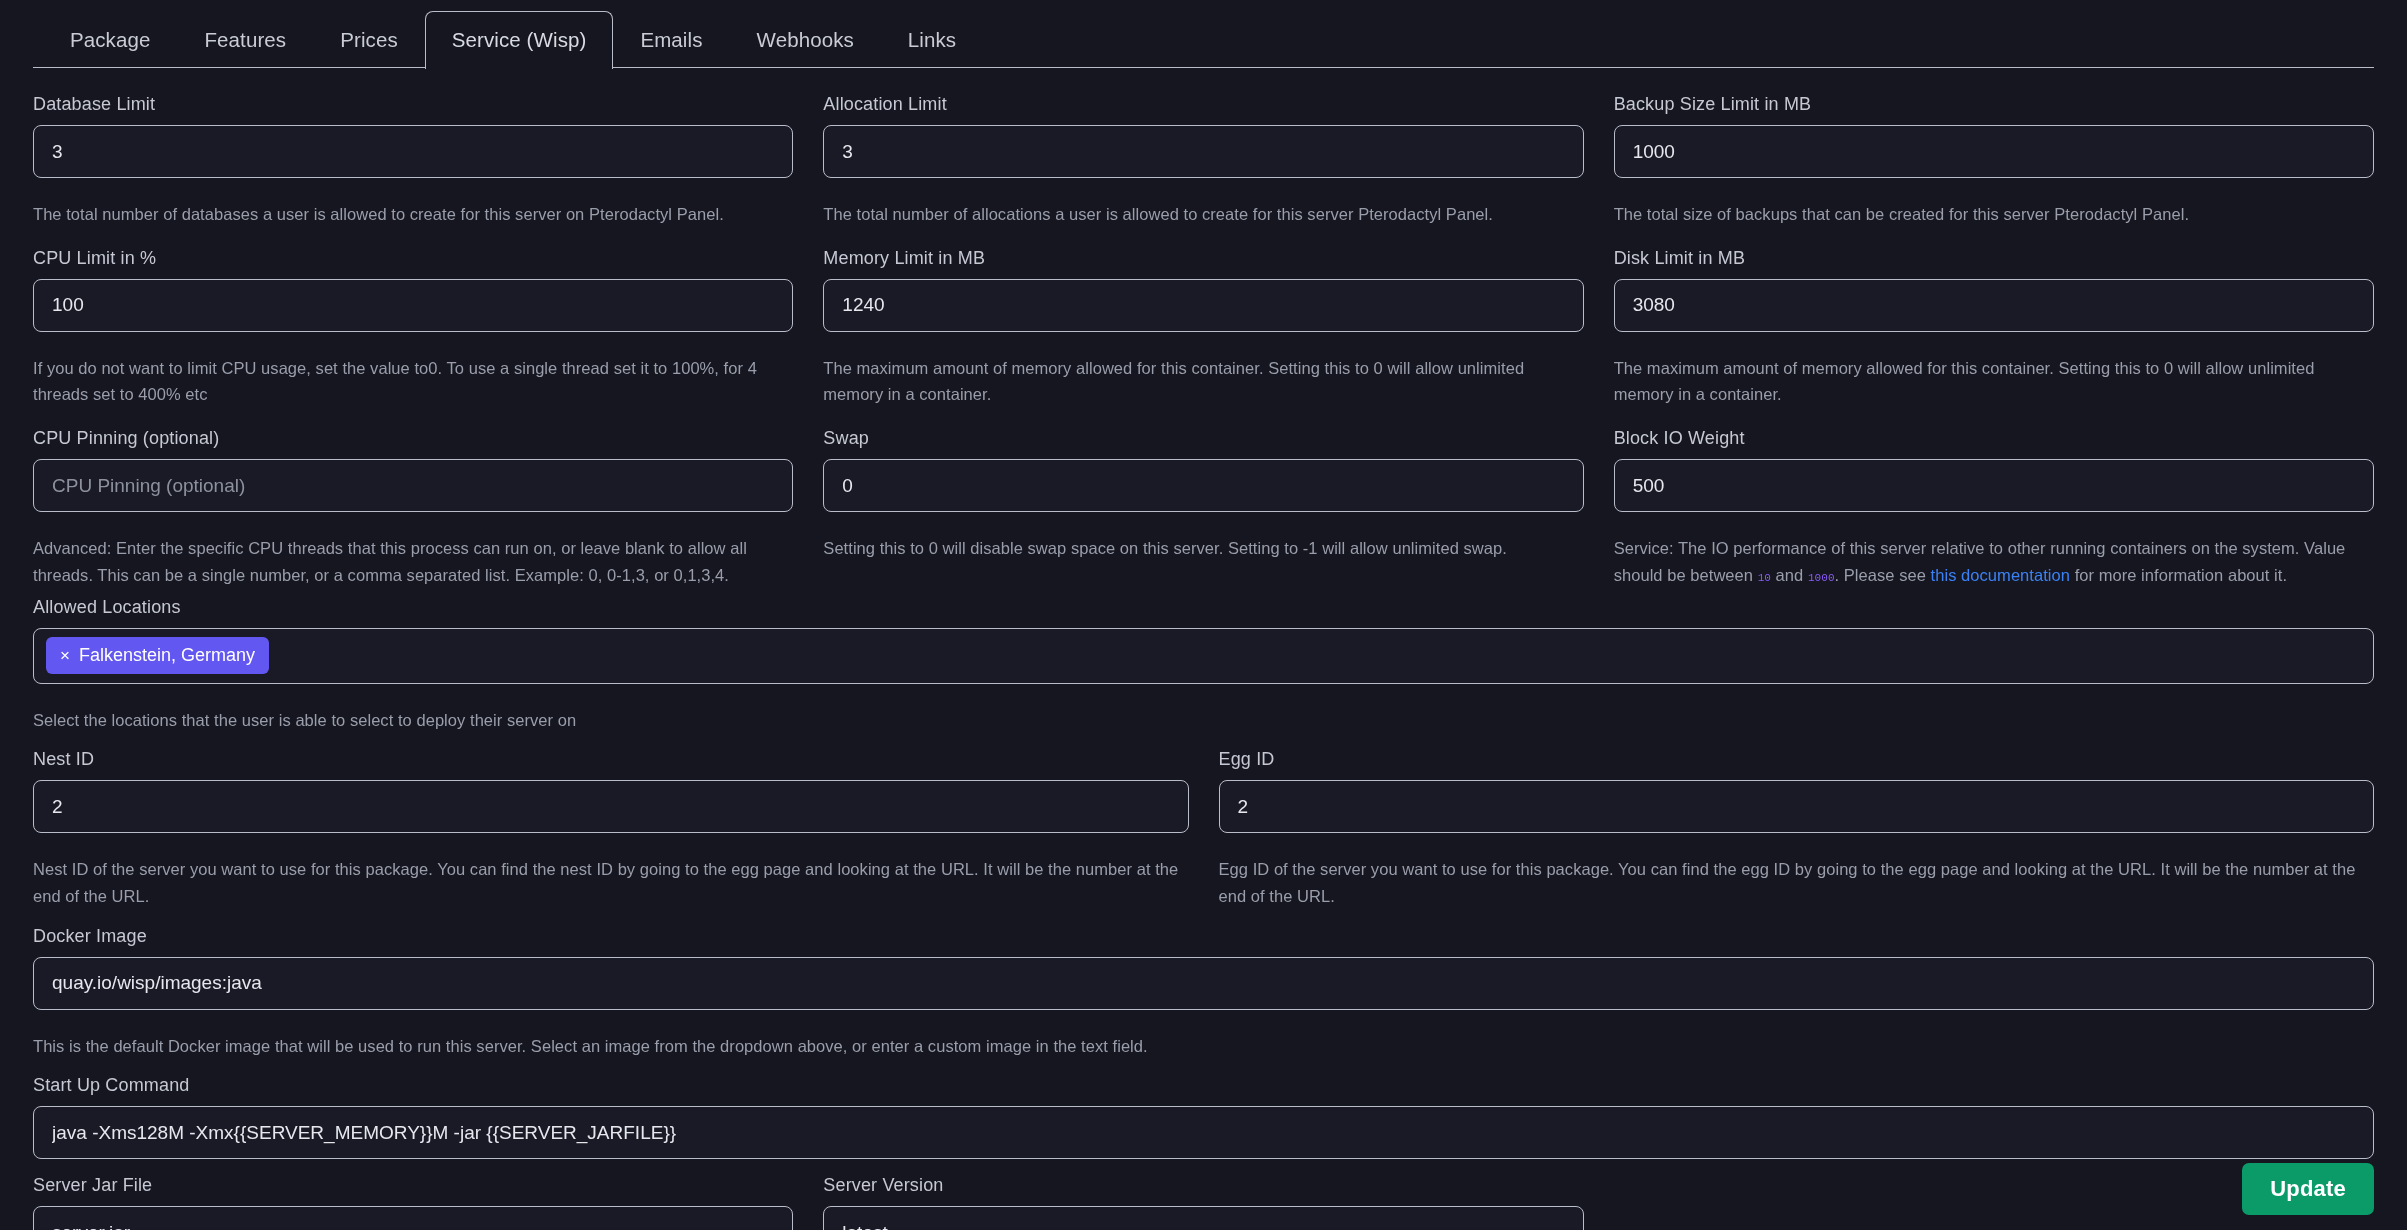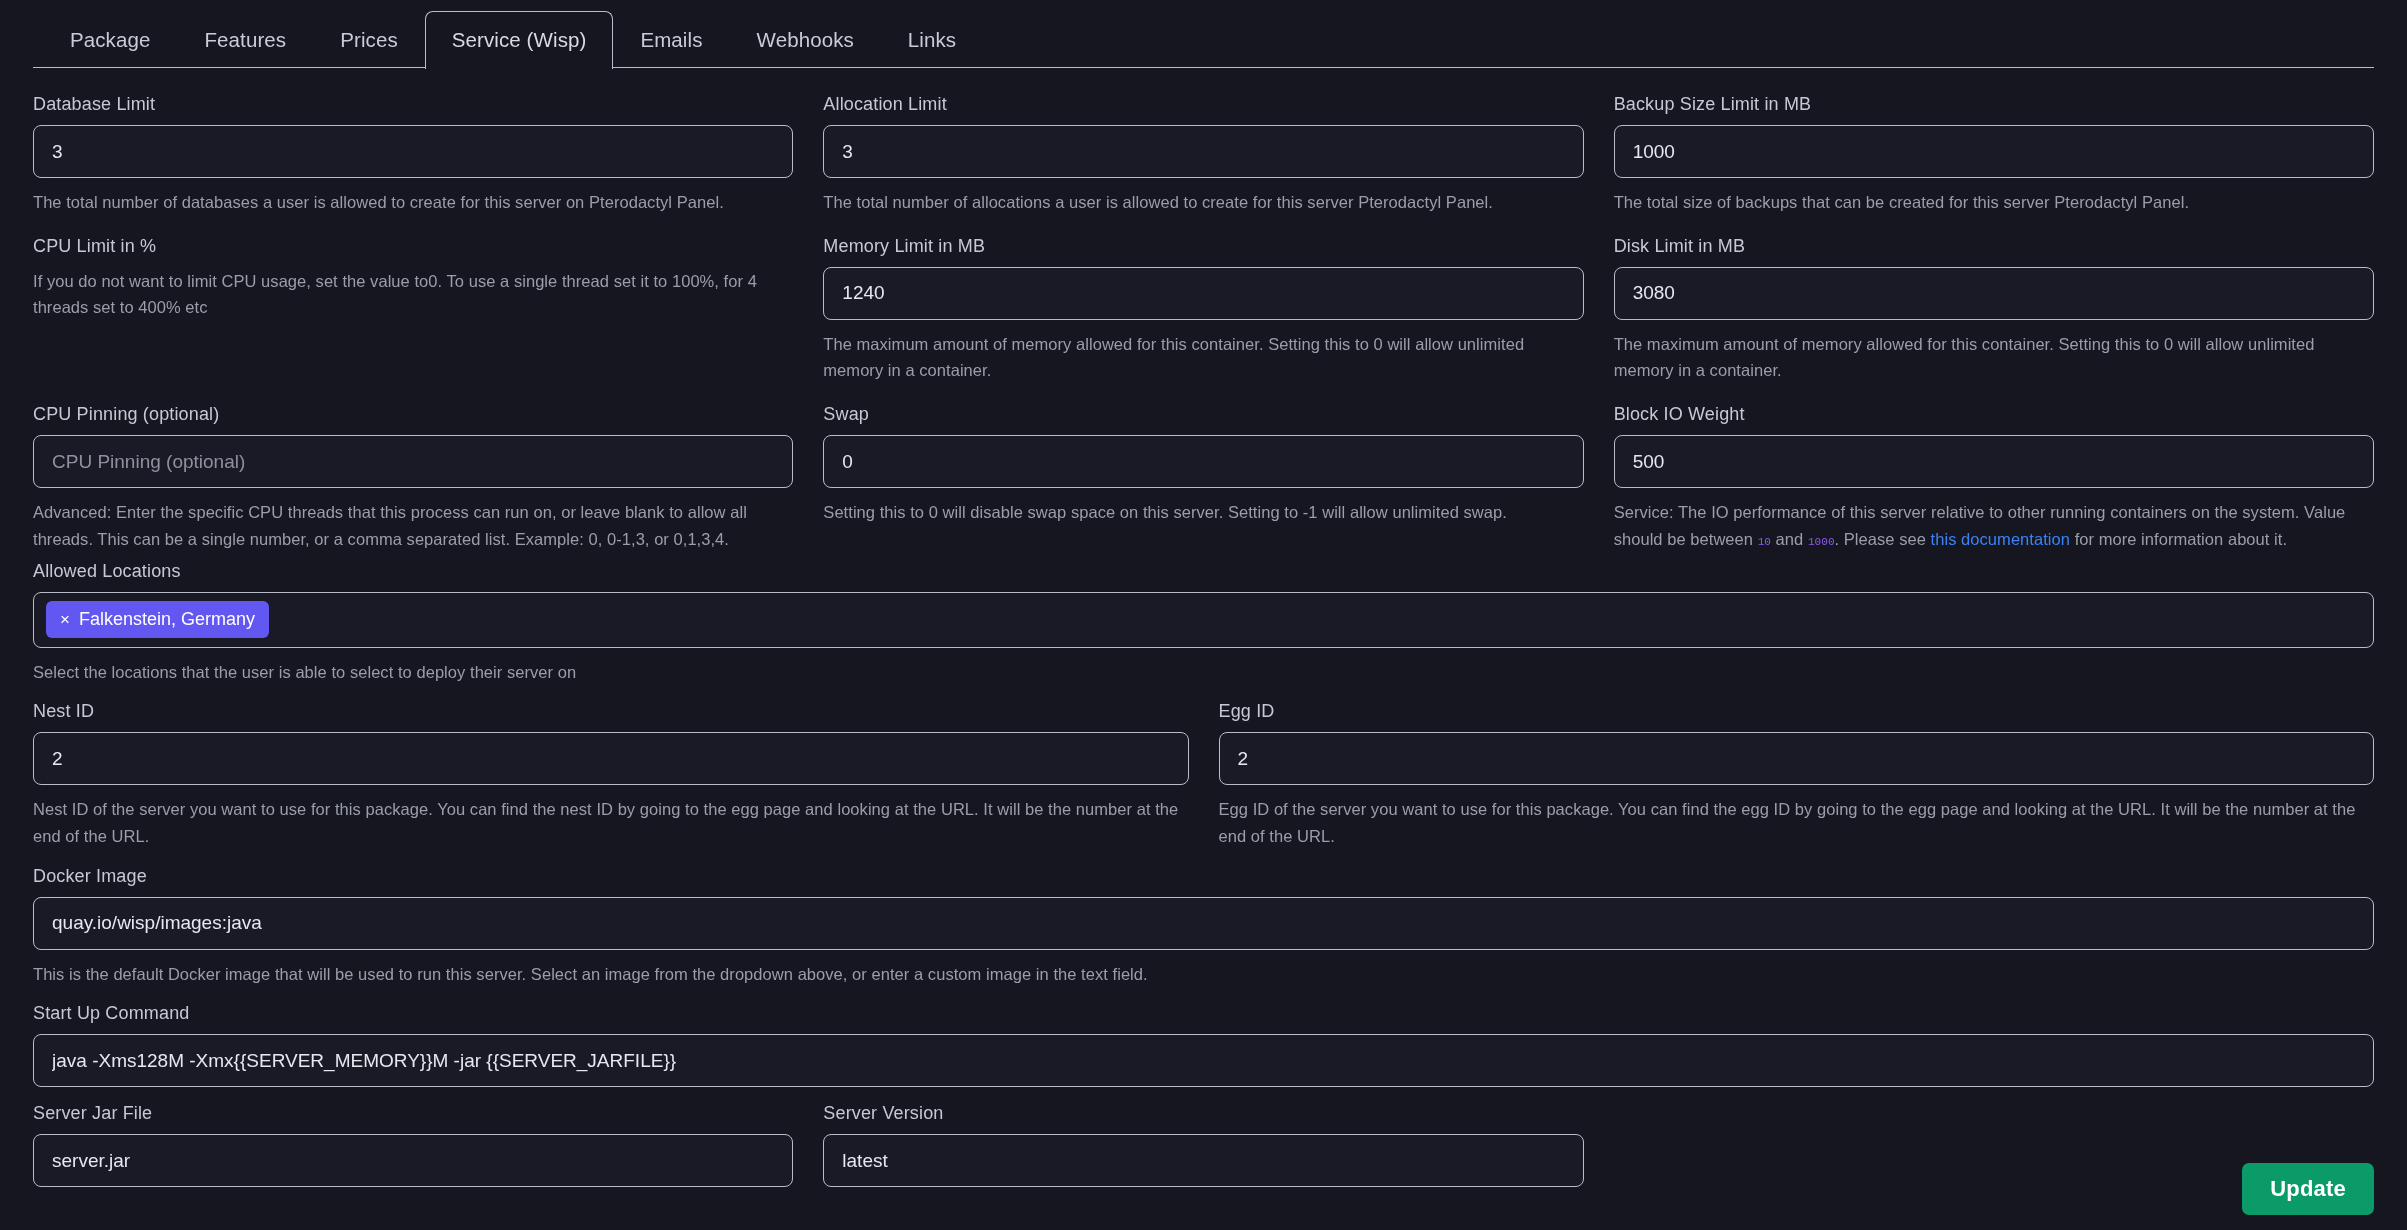--- a/index.html
+++ b/index.html
@@ -80,21 +80,21 @@
     padding: 0 18px;
     outline: none;
   }
   .input::placeholder { color: #8d919e; }
 
   .help {
     display: block;
     font-size: 16.5px;
     line-height: 1.62;
     color: #9a9eab;
-    margin-top: 11px;
+    margin-top: 23px;
     letter-spacing: .05px;
   }
   .help .it { }
   .help .code {
     font-family: "Liberation Mono", monospace;
     color: #8b5cf6;
     font-size: 11px;
   }
   .help .lnk {
     color: #3b82f6;
@@ -190,20 +190,21 @@
       <input class="input" type="text" value="1000" style="">
       <span class="help">The total size of backups that can be created for this server Pterodactyl Panel.</span>
     </div>
 
   </div>
 
   <div class="row mt20">
 
     <div class="col field">
       <label class="label">CPU Limit in %</label>
+      <input class="input" type="text" value="100" style="">
       <span class="help">If you do not want to limit CPU usage, set the value to0. To use a single thread set it to 100%, for 4 threads set to 400% etc</span>
     </div>
 
     <div class="col field">
       <label class="label">Memory Limit in MB</label>
       <input class="input" type="text" value="1240" style="">
       <span class="help">The maximum amount of memory allowed for this container. Setting this to 0 will allow unlimited memory in a container.</span>
     </div>
 
     <div class="col field">

